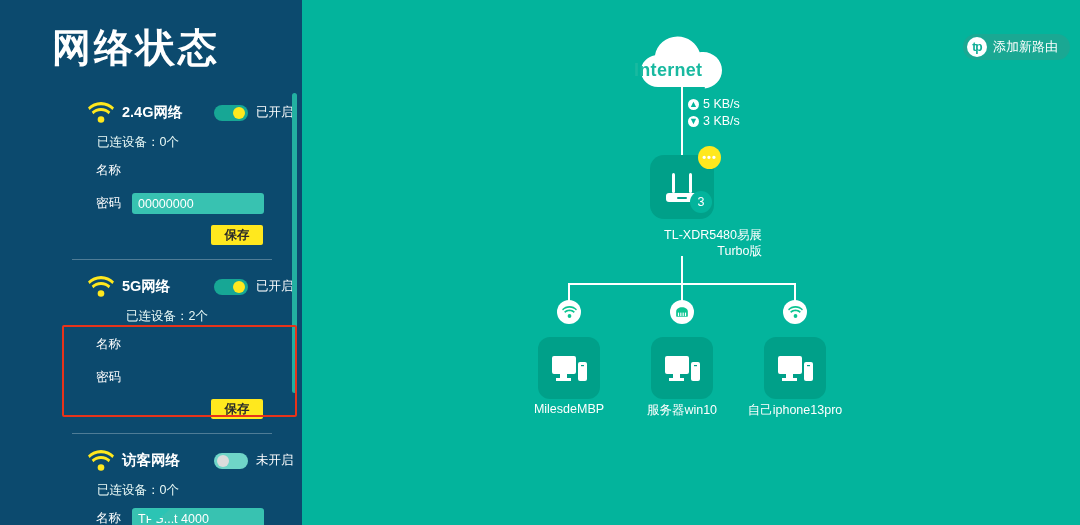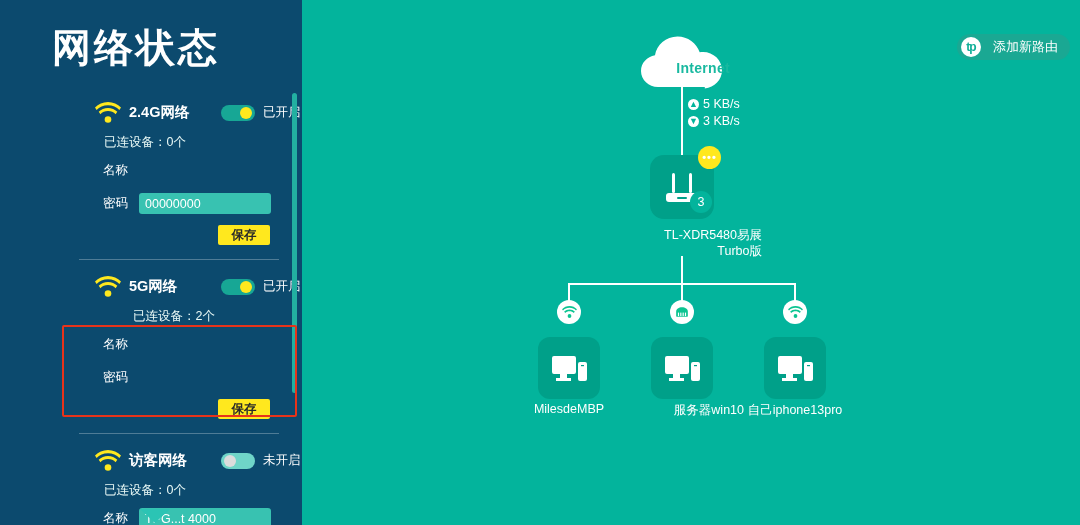--- a/index.html
+++ b/index.html
@@ -17,21 +17,21 @@
     width: 302px; height: 525px;
     background: #0c4a6e;
     overflow: hidden;
   }
   #page-title {
     position: absolute; left: 52px; top: 28px;
     font-size: 39px; font-weight: bold; color: #ffffff;
     letter-spacing: 3px; line-height: 1;
   }
 
-  .net-block { position: absolute; left: 15px; width: 302px; padding-left: 16px; }
+  .net-block { position: absolute; left: 8px; width: 302px; padding-left: 16px; }
   .net-head { position: relative; height: 28px; }
 
   .wifi-ico { position: absolute; left: 64px; top: 2px; width: 26px; height: 21px; }
   .net-name {
     position: absolute; left: 98px; top: 3px;
     font-size: 14.5px; font-weight: bold; color: #ffffff;
   }
   .toggle {
     position: absolute; top: 5px;
     width: 34px; height: 16px; border-radius: 8px;
@@ -100,39 +100,39 @@
   
   #main {
     position: absolute; left: 302px; top: 0;
     width: 778px; height: 525px;
     background: #03b49c;
   }
   #add-router-btn {
     position: absolute; right: 10px; top: 34px;
     height: 26px; padding: 0 12px 0 4px;
     background: #1aa893; border-radius: 13px;
-    display: flex; align-items: center; gap: 12px;
+    display: flex; align-items: center; gap: 6px;
     cursor: pointer;
   }
   #add-router-btn .tp-logo {
     width: 20px; height: 20px; border-radius: 50%;
     background: #ffffff; color: #0fae97;
     font-size: 12px; font-weight: bold;
     display: flex; align-items: center; justify-content: center;
     letter-spacing: -1px;
   }
   #add-router-btn .lbl { font-size: 13px; color: #ffffff; }
 
   .cloud {
     position: absolute; left: 332px; top: 30px;
     width: 96px; height: 62px;
   }
   .cloud .cloud-text {
     position: absolute; left: 0; top: 30px; width: 96px;
-    text-align: right; font-size: 14px; font-weight: bold;
+    text-align: left; font-size: 18px; font-weight: bold;
     color: #19b9a0; letter-spacing: 0.3px;
   }
 
   .speed { position: absolute; left: 386px; font-size: 12.5px; color: #ffffff;
            display: flex; align-items: center; gap: 4px; }
   .speed .ico {
     width: 11px; height: 11px; border-radius: 50%;
     background: #ffffff; color: #03b49c; font-size: 9px;
     display: flex; align-items: center; justify-content: center; line-height: 1;
   }
@@ -347,17 +347,17 @@
     </div>
     <div class="dev-node" style="left:462px;">
       <svg width="62" height="62" viewBox="0 0 62 62">
         <path d="M16 19h20a2 2 0 0 1 2 2v14a2 2 0 0 1-2 2h-7v4h4v3H18v-3h4v-4h-6a2 2 0 0 1-2-2V21a2 2 0 0 1 2-2z" fill="#ffffff"></path>
         <rect x="40" y="25" width="9" height="19" rx="2" fill="#ffffff"></rect>
         <rect x="43" y="28" width="3" height="1.2" fill="#00a089"></rect>
       </svg>
     </div>
 
     <div class="dev-label" style="left:192px;">MilesdeMBP</div>
-    <div class="dev-label" style="left:292px;text-align:right;">服务器win10</div>
+    <div class="dev-label" style="left:305px;">服务器win10</div>
     <div class="dev-label" style="left:418px;">自己iphone13pro</div>
 
   </div>
 </div>
 
 </body></html>

